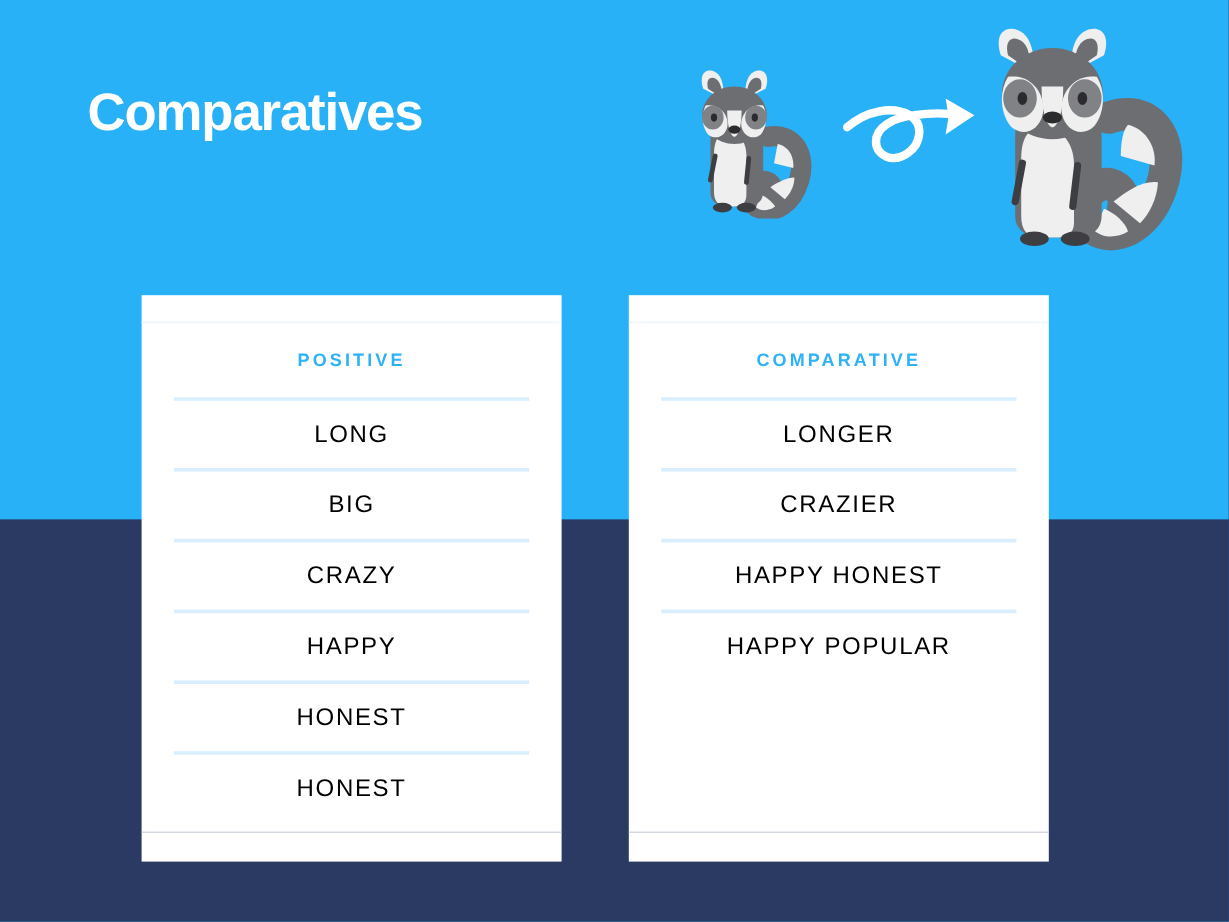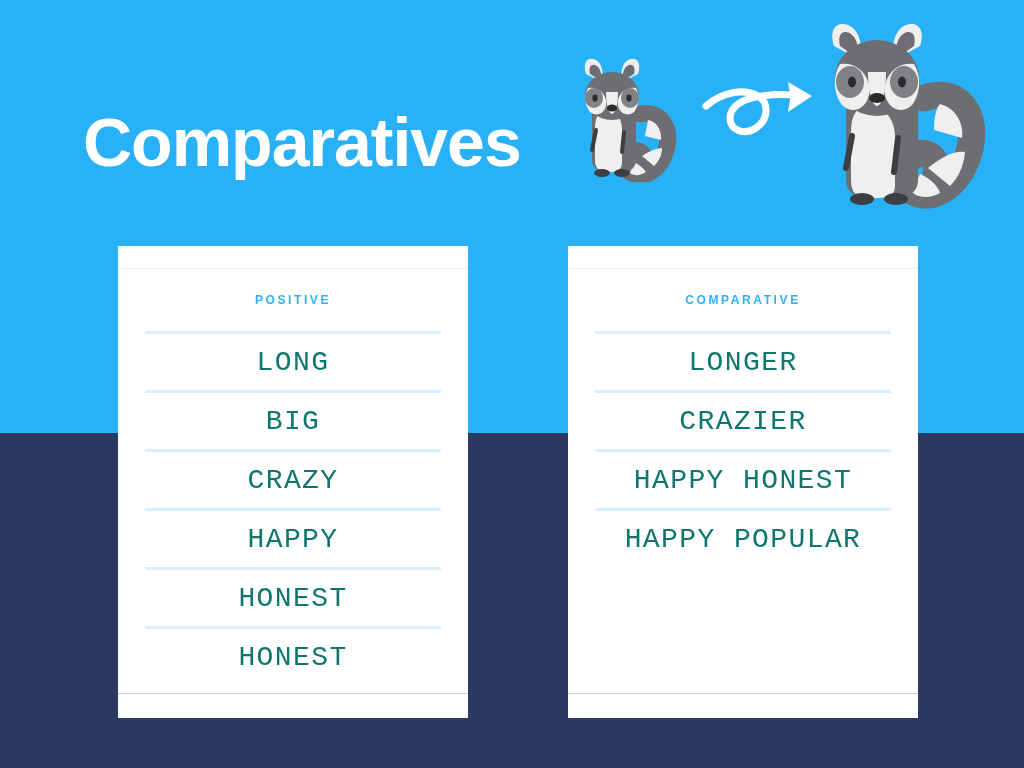--- a/index.html
+++ b/index.html
@@ -12,59 +12,58 @@
     position:absolute;left:0;top:0;width:1024px;height:433px;
     background:#29b1f7;
   }
   .bg-bottom{
     position:absolute;left:0;top:433px;width:1024px;height:335px;
     background:#2a3a63;
   }
 
   
   .title{
-    position:absolute;left:83px;top:72px;
-    font-size:68px;font-weight:bold;color:#ffffff;
+    position:absolute;left:73px;top:72px;
+    font-size:44px;font-weight:bold;color:#ffffff;
     letter-spacing:-1px;line-height:1;
     white-space:nowrap;
-    margin-top:36px;
   }
 
   
   .raccoon-small{position:absolute;left:562px;top:52px;width:120px;height:130px;}
   .arrow{position:absolute;left:700px;top:72px;width:120px;height:76px;}
   .raccoon-large{position:absolute;left:800px;top:20px;width:192px;height:190px;}
 
   
   .card{
     position:absolute;top:246px;width:350px;height:472px;
     background:#ffffff;
   }
   .card-left{left:118px;}
-  .card-right{left:568px;}
+  .card-right{left:524px;}
 
   .card-topstrip{
     height:23px;width:100%;
     border-bottom:1px solid #e8f4fd;
     box-sizing:border-box;
   }
   .card-header{
     height:62px;display:flex;align-items:center;justify-content:center;
-    color:#2eb2f7;font-size:12px;font-weight:bold;letter-spacing:2.6px;
+    color:#2eb2f7;font-size:15px;font-weight:bold;letter-spacing:2.6px;
   }
   .rows{
     padding:0 27px;box-sizing:border-box;
   }
   .row{
     height:56px;display:flex;align-items:center;justify-content:center;
     border-top:3px solid #d9eeff;
   }
   .row-text{
-    font-family:Liberation Mono, monospace;
-    font-size:28px;color:#0f766e;letter-spacing:1.4px;
+    font-family:Liberation Sans, sans-serif;
+    font-size:20px;color:#000000;letter-spacing:1.4px;
     font-weight:300;white-space:nowrap;
   }
   .card-footer{
     position:absolute;left:0;bottom:0;width:100%;height:25px;
     border-top:1px solid #c9cfdb;box-sizing:border-box;
   }
 </style>
 </head>
 <body>
 

